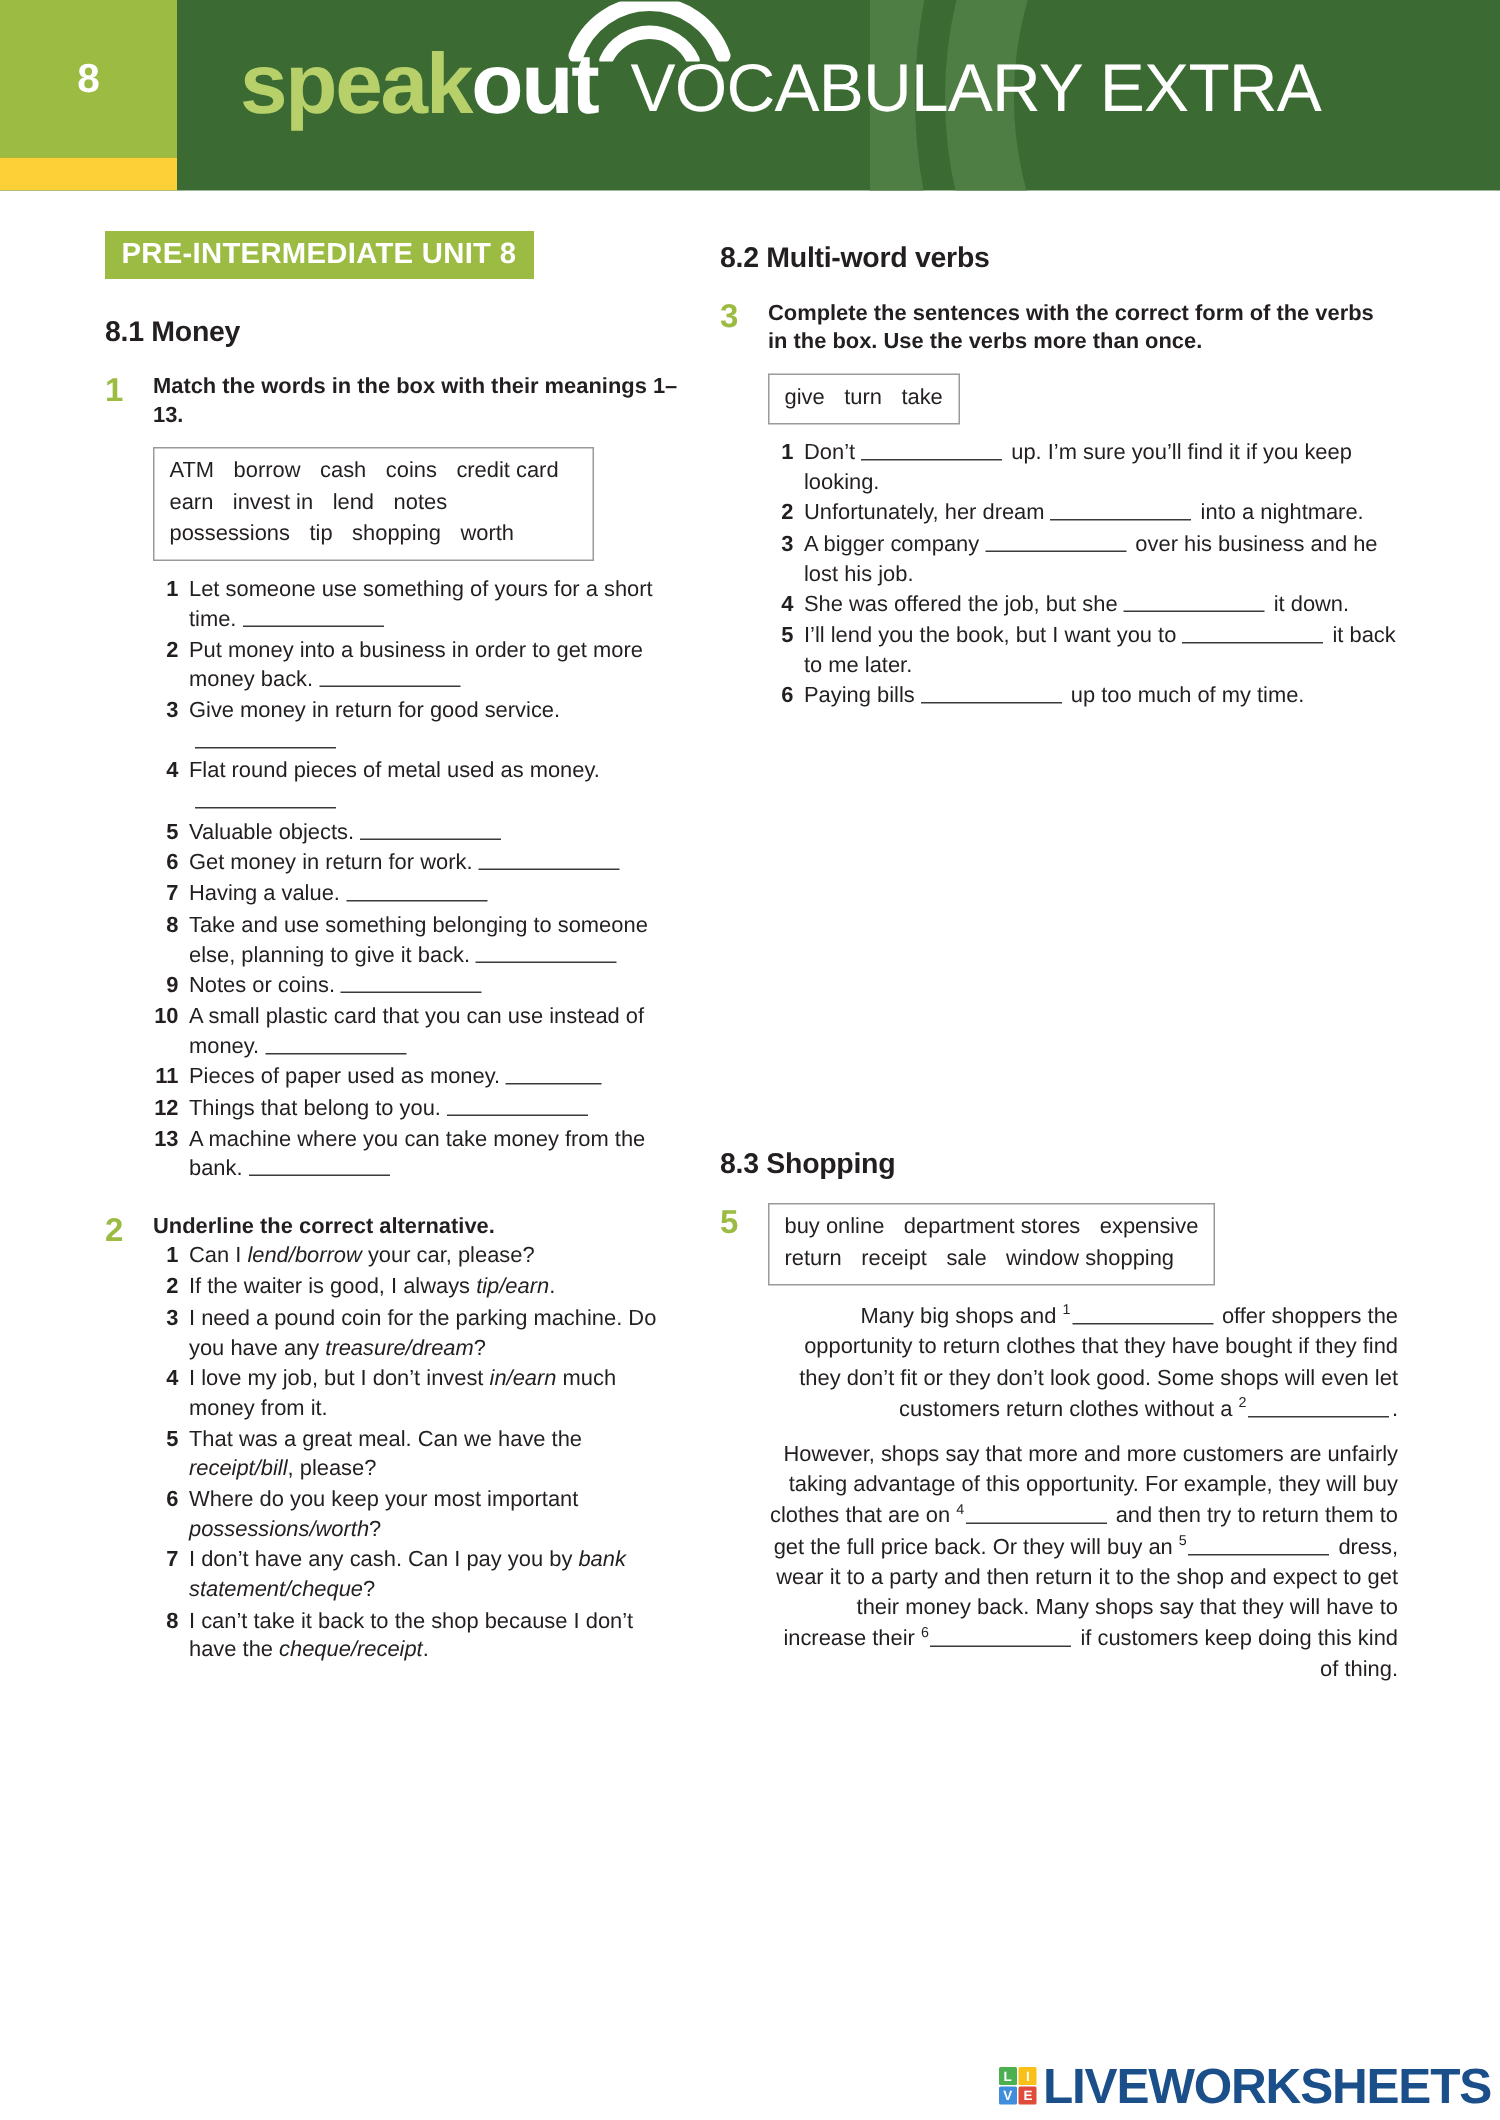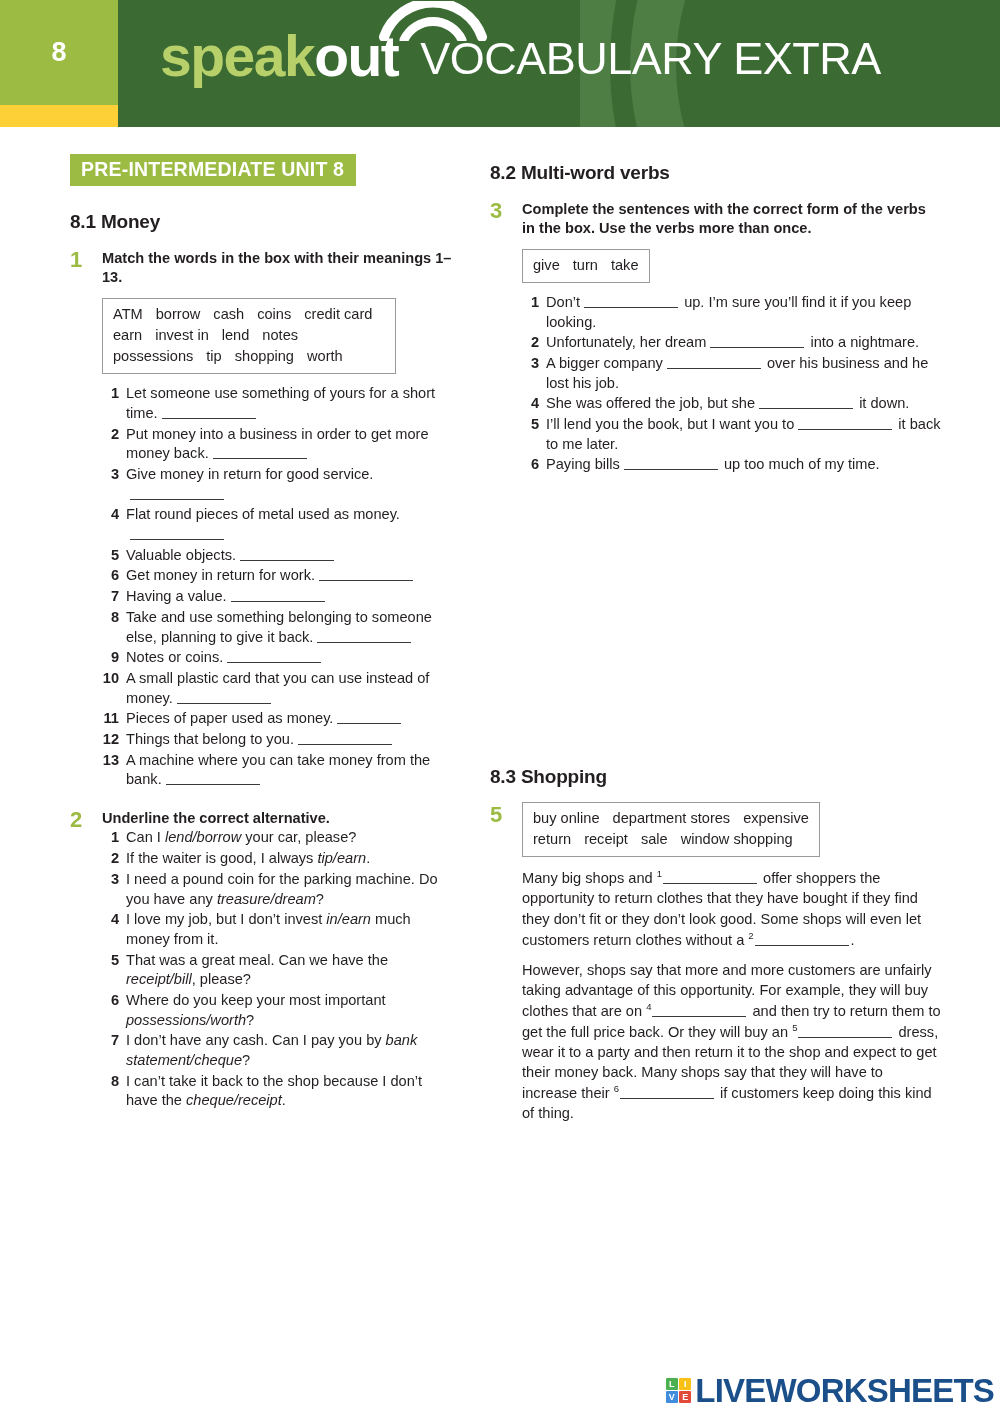--- a/index.html
+++ b/index.html
@@ -67,21 +67,21 @@
     line-height:1;
     letter-spacing:-0.5px;
     padding-bottom:4px;
   }
 
   
   .page { position:relative; padding:0; }
   .columns {
     display:flex;
     padding:27px 60px 0 70px;
-    gap:38px;
+    gap:28px;
   }
   .col-left { width:382px; flex:none; }
   .col-right { width:452px; flex:none; }
 
   .banner {
     display:inline-block;
     background:#9bbb43;
     color:#ffffff;
     font-size:19.5px;
     font-weight:bold;
@@ -154,20 +154,21 @@
   .blank.short { width:64px; }
   .blank.tight { margin-left:1px; }
 
   em.alt { font-style:italic; }
   sup.fnum { font-size:9.5px; vertical-align:super; }
 
   .para {
     font-size:14.6px;
     line-height:1.38;
     margin:0 0 10px 0;
+    text-align:right;
   }
 
   
   .footer {
     position:absolute;
     right:6px;
     bottom:6px;
     display:flex;
     align-items:center;
   }

